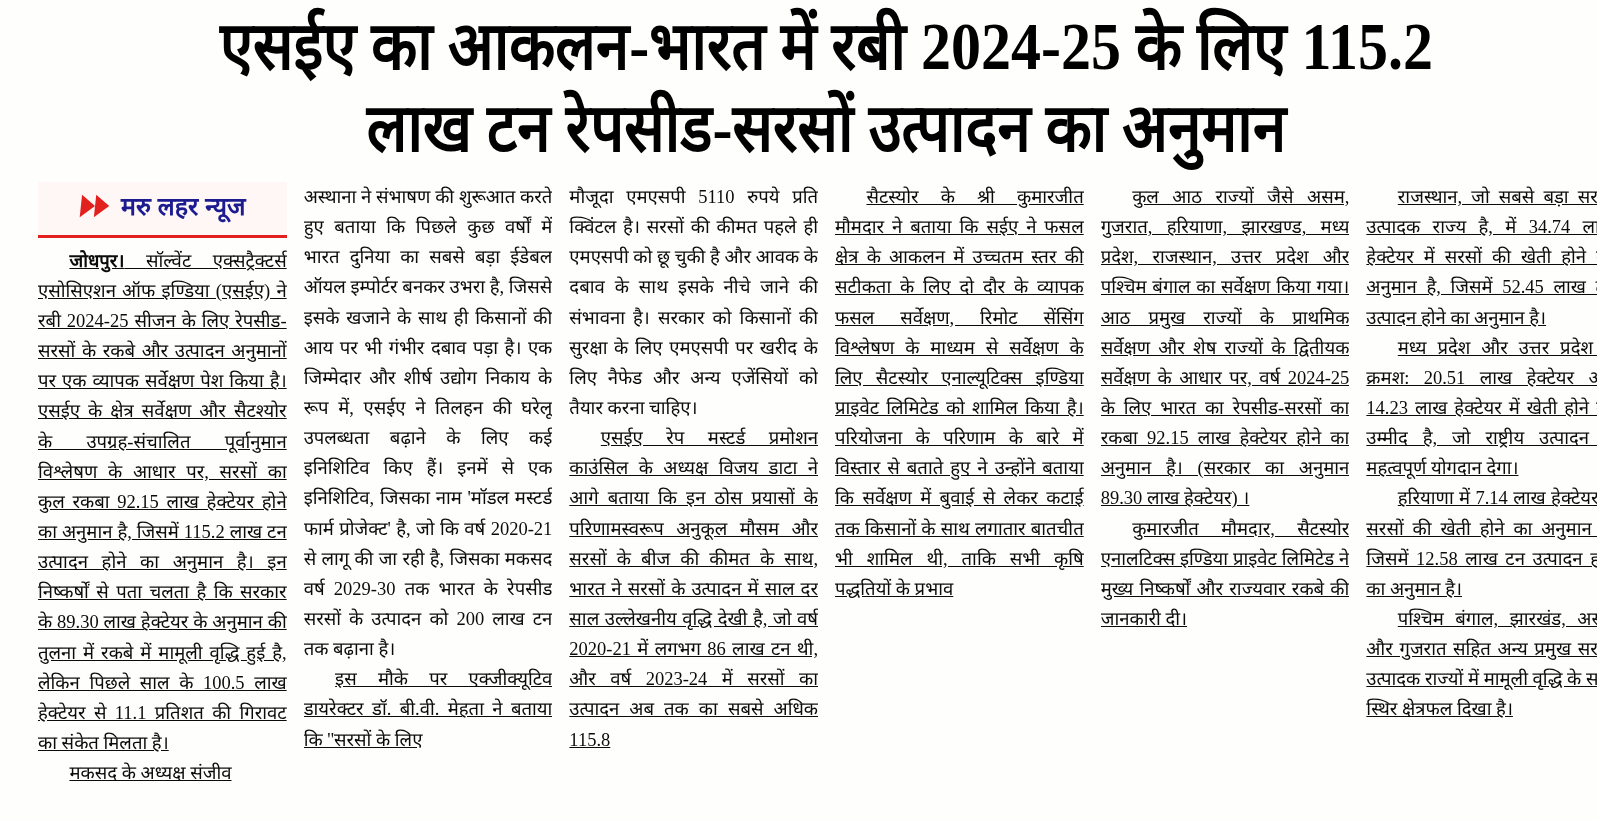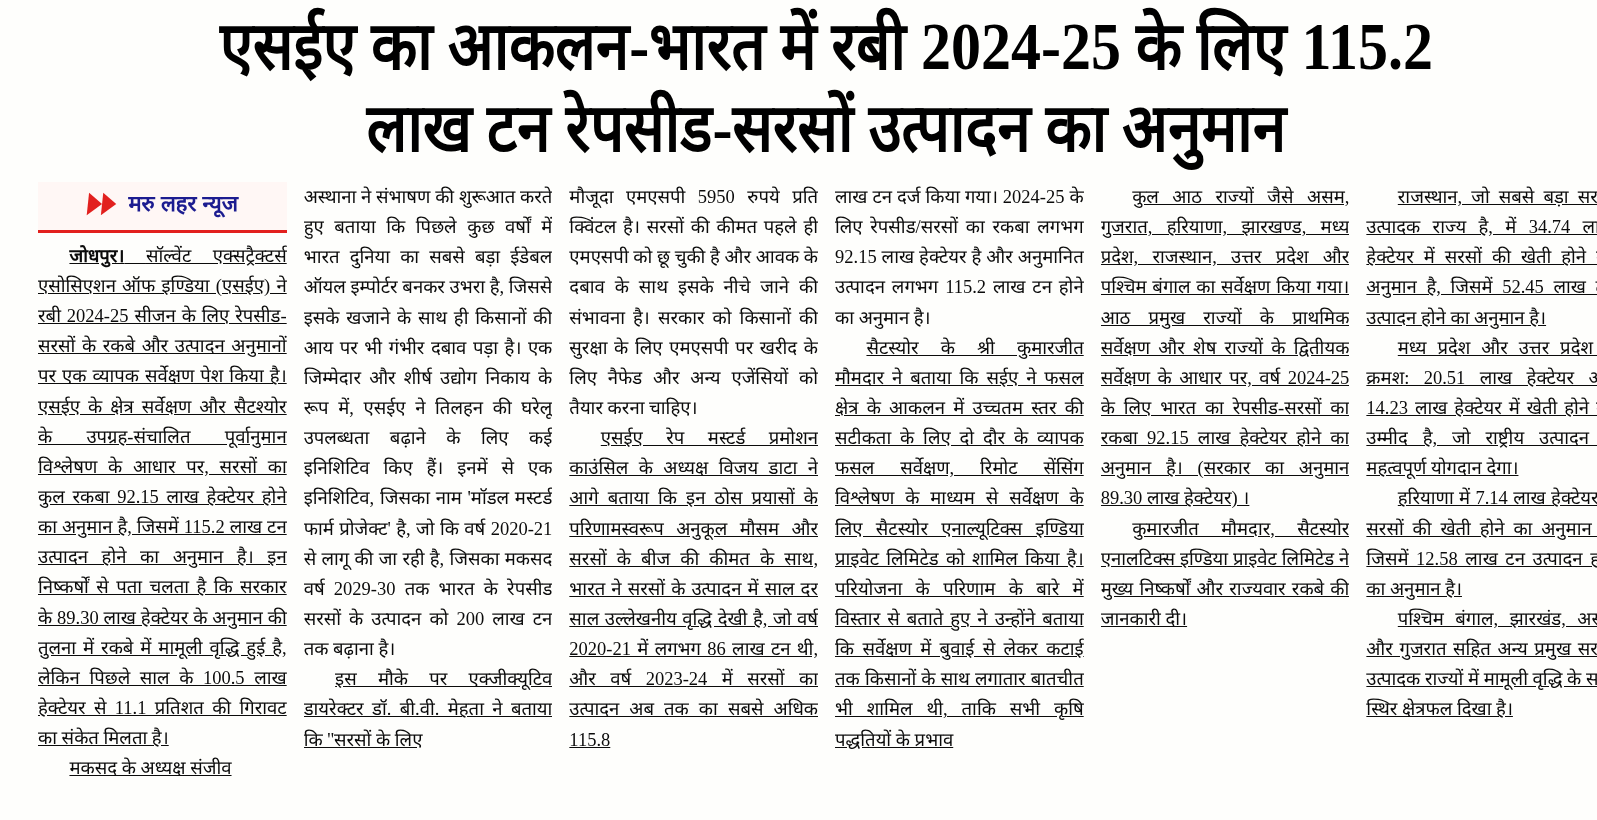--- a/index.html
+++ b/index.html
@@ -61,21 +61,21 @@
   }
   .ff-icon {
     width: 34px; height: 24px;
     transform: skewX(-6deg);
     flex: 0 0 auto;
   }
   .ff-icon polygon { fill: var(--accent, #e2201e); }
   .brand-title {
     font-family: "Liberation Sans", "DejaVu Sans", sans-serif;
     font-weight: 700;
-    font-size: 22px;
+    font-size: 25px;
     color: var(--brand, #1c1c90);
     white-space: nowrap;
   }
 </style>
 </head>
 <body>
 
 <div class="page">
 
   <header class="headline">
@@ -96,26 +96,25 @@
       <p class="indent"><span class="dateline">जोधपुर।</span> <span>सॉल्वेंट एक्सट्रैक्टर्स एसोसिएशन ऑफ इण्डिया (एसईए) ने रबी 2024-25 सीजन के लिए रेपसीड-सरसों के रकबे और उत्पादन अनुमानों पर एक व्यापक सर्वेक्षण पेश किया है। एसईए के क्षेत्र सर्वेक्षण और सैटश्योर के उपग्रह-संचालित पूर्वानुमान विश्लेषण के आधार पर, सरसों का कुल रकबा 92.15 लाख हेक्टेयर होने का अनुमान है, जिसमें 115.2 लाख टन उत्पादन होने का अनुमान है। इन निष्कर्षों से पता चलता है कि सरकार के 89.30 लाख हेक्टेयर के अनुमान की तुलना में रकबे में मामूली वृद्धि हुई है, लेकिन पिछले साल के 100.5 लाख हेक्टेयर से 11.1 प्रतिशत की गिरावट का संकेत मिलता है।</span></p>
       <p class="indent">मकसद के अध्यक्ष संजीव</p>
     </div>
 
     <div class="col">
       <p>अस्थाना ने संभाषण की शुरूआत करते हुए बताया कि पिछले कुछ वर्षों में भारत दुनिया का सबसे बड़ा ईडेबल ऑयल इम्पोर्टर बनकर उभरा है, जिससे इसके खजाने के साथ ही किसानों की आय पर भी गंभीर दबाव पड़ा है। एक जिम्मेदार और शीर्ष उद्योग निकाय के रूप में, एसईए ने तिलहन की घरेलू उपलब्धता बढ़ाने के लिए कई इनिशिटिव किए हैं। इनमें से एक इनिशिटिव, जिसका नाम 'मॉडल मस्टर्ड फार्म प्रोजेक्ट' है, जो कि वर्ष 2020-21 से लागू की जा रही है, जिसका मकसद वर्ष 2029-30 तक भारत के रेपसीड सरसों के उत्पादन को 200 लाख टन तक बढ़ाना है।</p>
       <p class="indent">इस मौके पर एक्जीक्यूटिव डायरेक्टर डॉ. बी.वी. मेहता ने बताया कि ''सरसों के लिए</p>
     </div>
 
     <div class="col">
-      <p>मौजूदा एमएसपी 5950 रुपये प्रति क्विंटल है। सरसों की कीमत पहले ही एमएसपी को छू चुकी है और आवक के दबाव के साथ इसके नीचे जाने की संभावना है। सरकार को किसानों की सुरक्षा के लिए एमएसपी पर खरीद के लिए नैफेड और अन्य एजेंसियों को तैयार करना चाहिए।</p>
+      <p>मौजूदा एमएसपी 5110 रुपये प्रति क्विंटल है। सरसों की कीमत पहले ही एमएसपी को छू चुकी है और आवक के दबाव के साथ इसके नीचे जाने की संभावना है। सरकार को किसानों की सुरक्षा के लिए एमएसपी पर खरीद के लिए नैफेड और अन्य एजेंसियों को तैयार करना चाहिए।</p>
       <p class="indent">एसईए रेप मस्टर्ड प्रमोशन काउंसिल के अध्यक्ष विजय डाटा ने आगे बताया कि इन ठोस प्रयासों के परिणामस्वरूप अनुकूल मौसम और सरसों के बीज की कीमत के साथ, भारत ने सरसों के उत्पादन में साल दर साल उल्लेखनीय वृद्धि देखी है, जो वर्ष 2020-21 में लगभग 86 लाख टन थी, और वर्ष 2023-24 में सरसों का उत्पादन अब तक का सबसे अधिक 115.8</p>
     </div>
 
     <div class="col">
-      <p>लाख टन दर्ज किया गया। 2024-25 के लिए रेपसीड/सरसों का रकबा लगभग 92.15 लाख हेक्टेयर है और अनुमानित उत्पादन लगभग 115.2 लाख टन होने का अनुमान है।</p>
       <p class="indent">सैटस्योर के श्री कुमारजीत मौमदार ने बताया कि सईए ने फसल क्षेत्र के आकलन में उच्चतम स्तर की सटीकता के लिए दो दौर के व्यापक फसल सर्वेक्षण, रिमोट सेंसिंग विश्लेषण के माध्यम से सर्वेक्षण के लिए सैटस्योर एनाल्यूटिक्स इण्डिया प्राइवेट लिमिटेड को शामिल किया है। परियोजना के परिणाम के बारे में विस्तार से बताते हुए ने उन्होंने बताया कि सर्वेक्षण में बुवाई से लेकर कटाई तक किसानों के साथ लगातार बातचीत भी शामिल थी, ताकि सभी कृषि पद्धतियों के प्रभाव</p>
     </div>
 
     <div class="col">
       <p class="indent">कुल आठ राज्यों जैसे असम, गुजरात, हरियाणा, झारखण्ड, मध्य प्रदेश, राजस्थान, उत्तर प्रदेश और पश्चिम बंगाल का सर्वेक्षण किया गया। आठ प्रमुख राज्यों के प्राथमिक सर्वेक्षण और शेष राज्यों के द्वितीयक सर्वेक्षण के आधार पर, वर्ष 2024-25 के लिए भारत का रेपसीड-सरसों का रकबा 92.15 लाख हेक्टेयर होने का अनुमान है। (सरकार का अनुमान 89.30 लाख हेक्टेयर) ।</p>
       <p class="indent">कुमारजीत मौमदार, सैटस्योर एनालटिक्स इण्डिया प्राइवेट लिमिटेड ने मुख्य निष्कर्षों और राज्यवार रकबे की जानकारी दी।</p>
     </div>
 
     <div class="col">
       <p class="indent">राजस्थान, जो सबसे बड़ा सरसों उत्पादक राज्य है, में 34.74 लाख हेक्टेयर में सरसों की खेती होने का अनुमान है, जिसमें 52.45 लाख टन उत्पादन होने का अनुमान है।</p>

